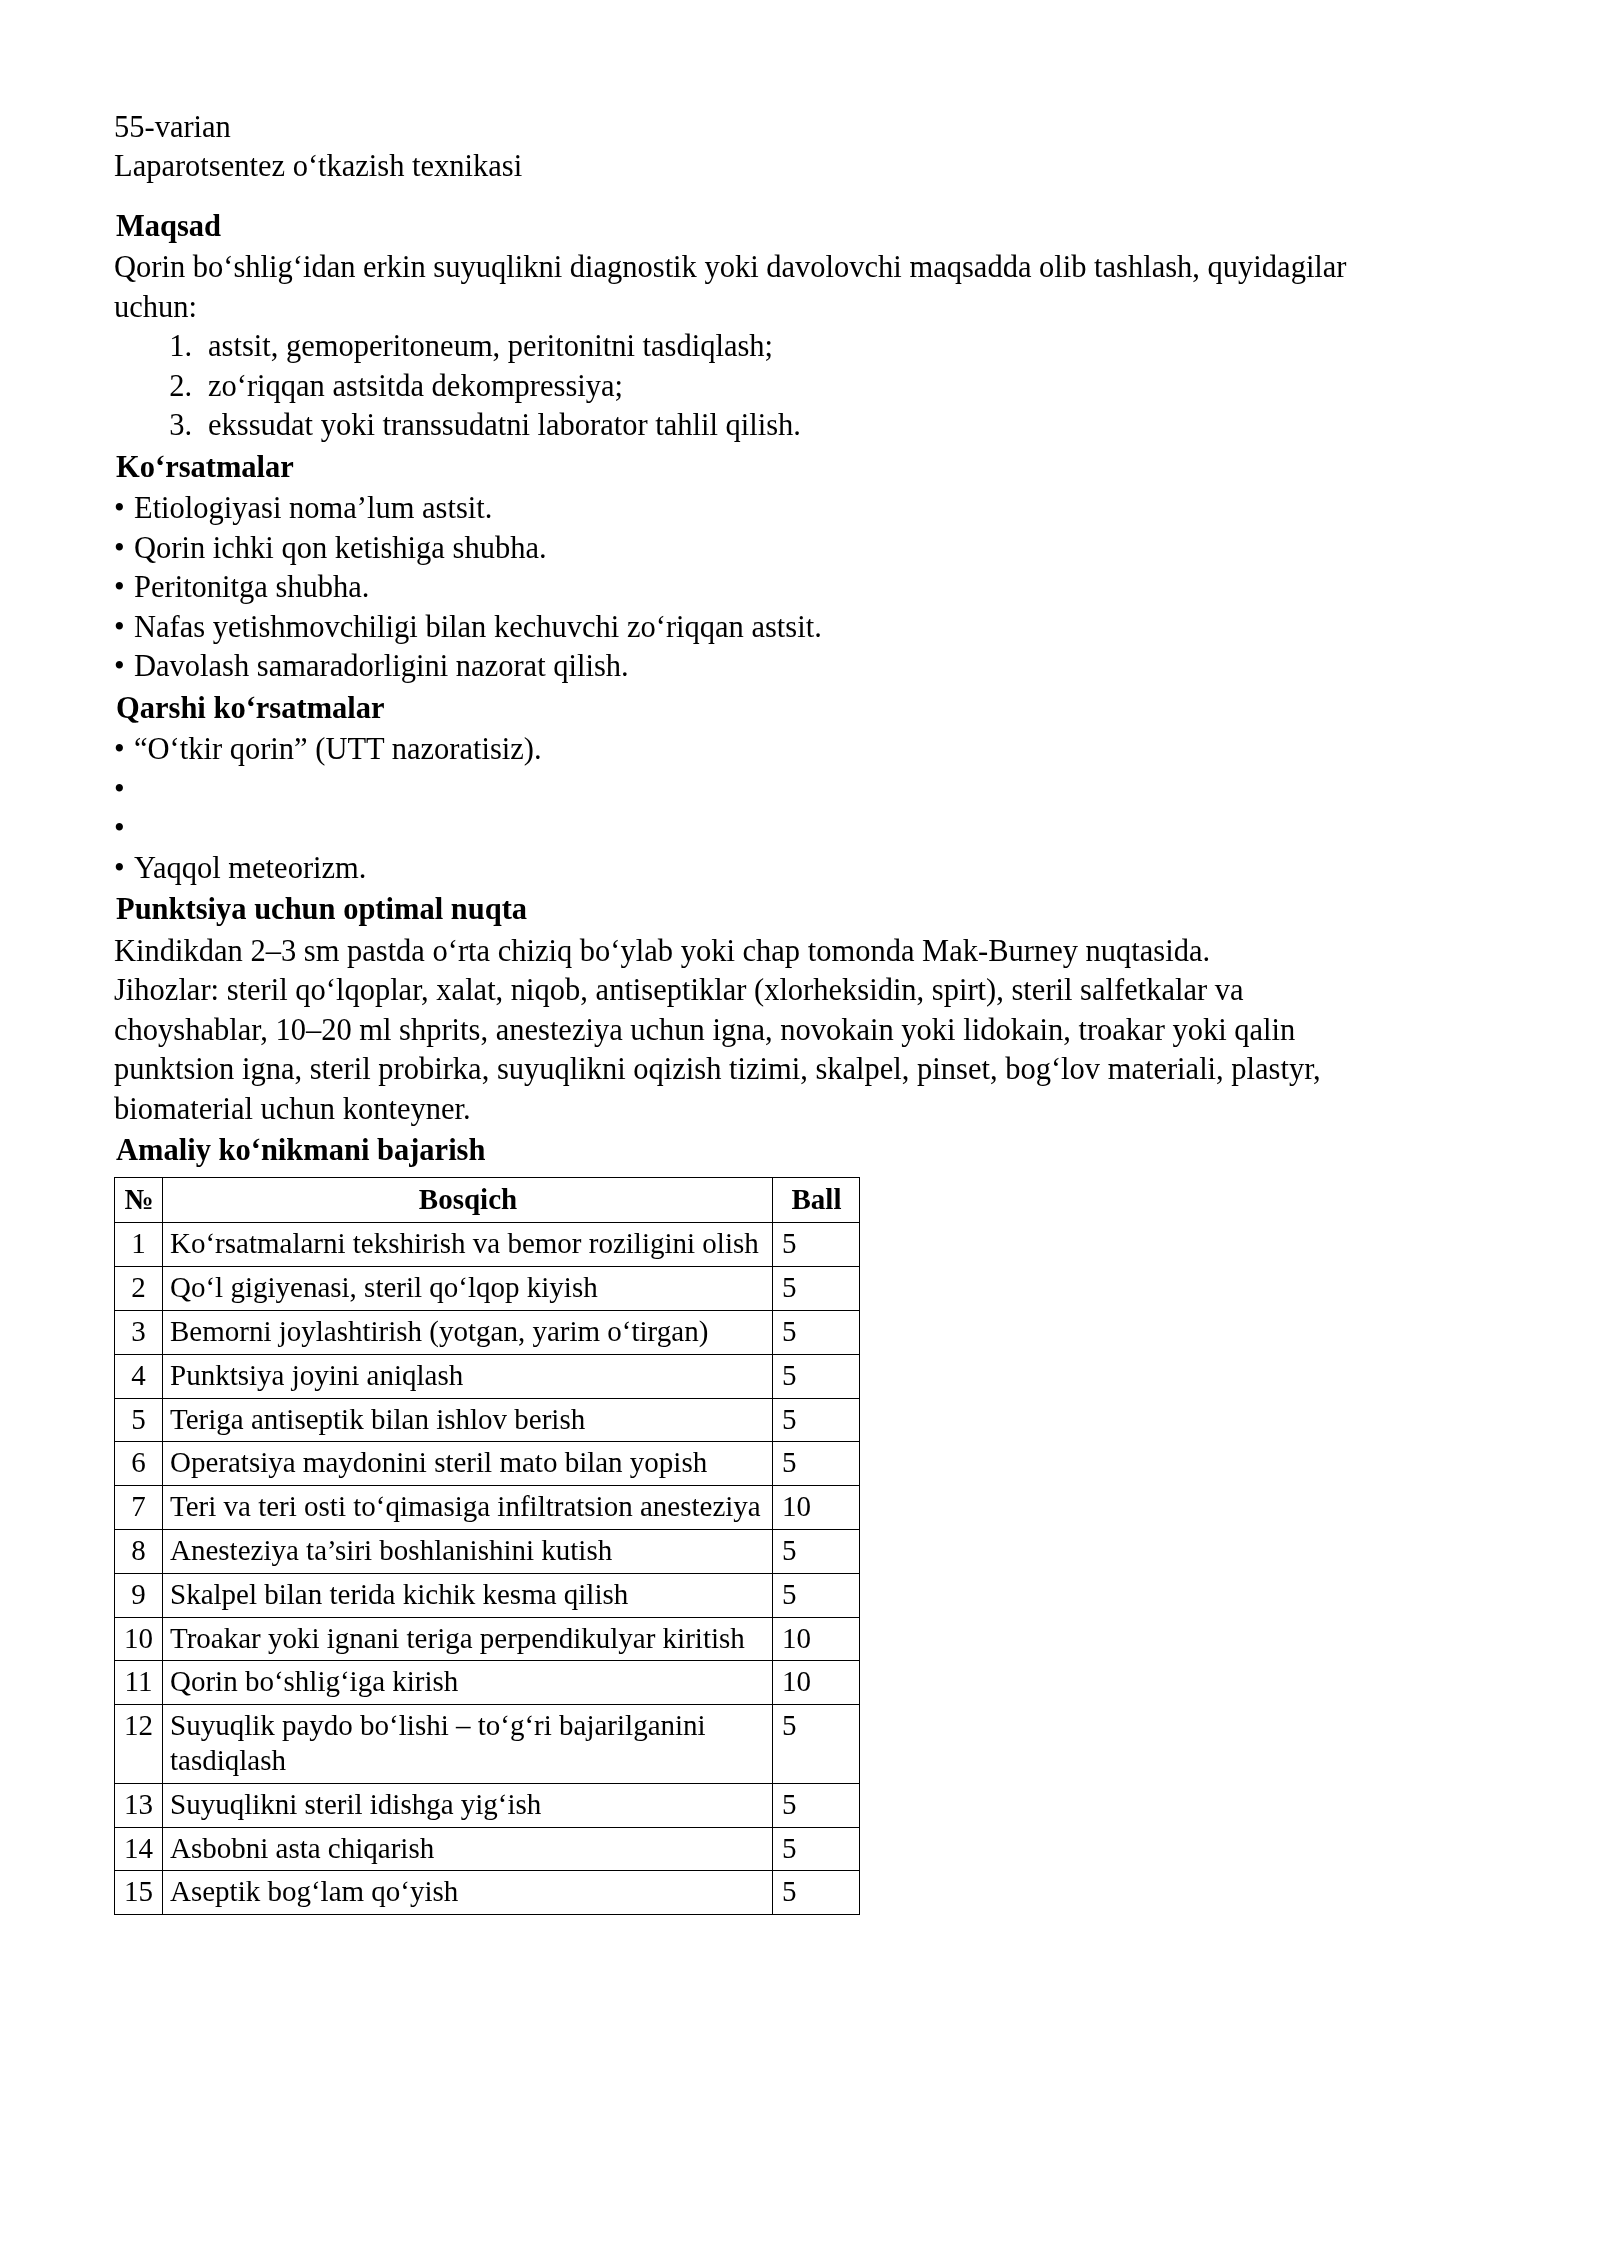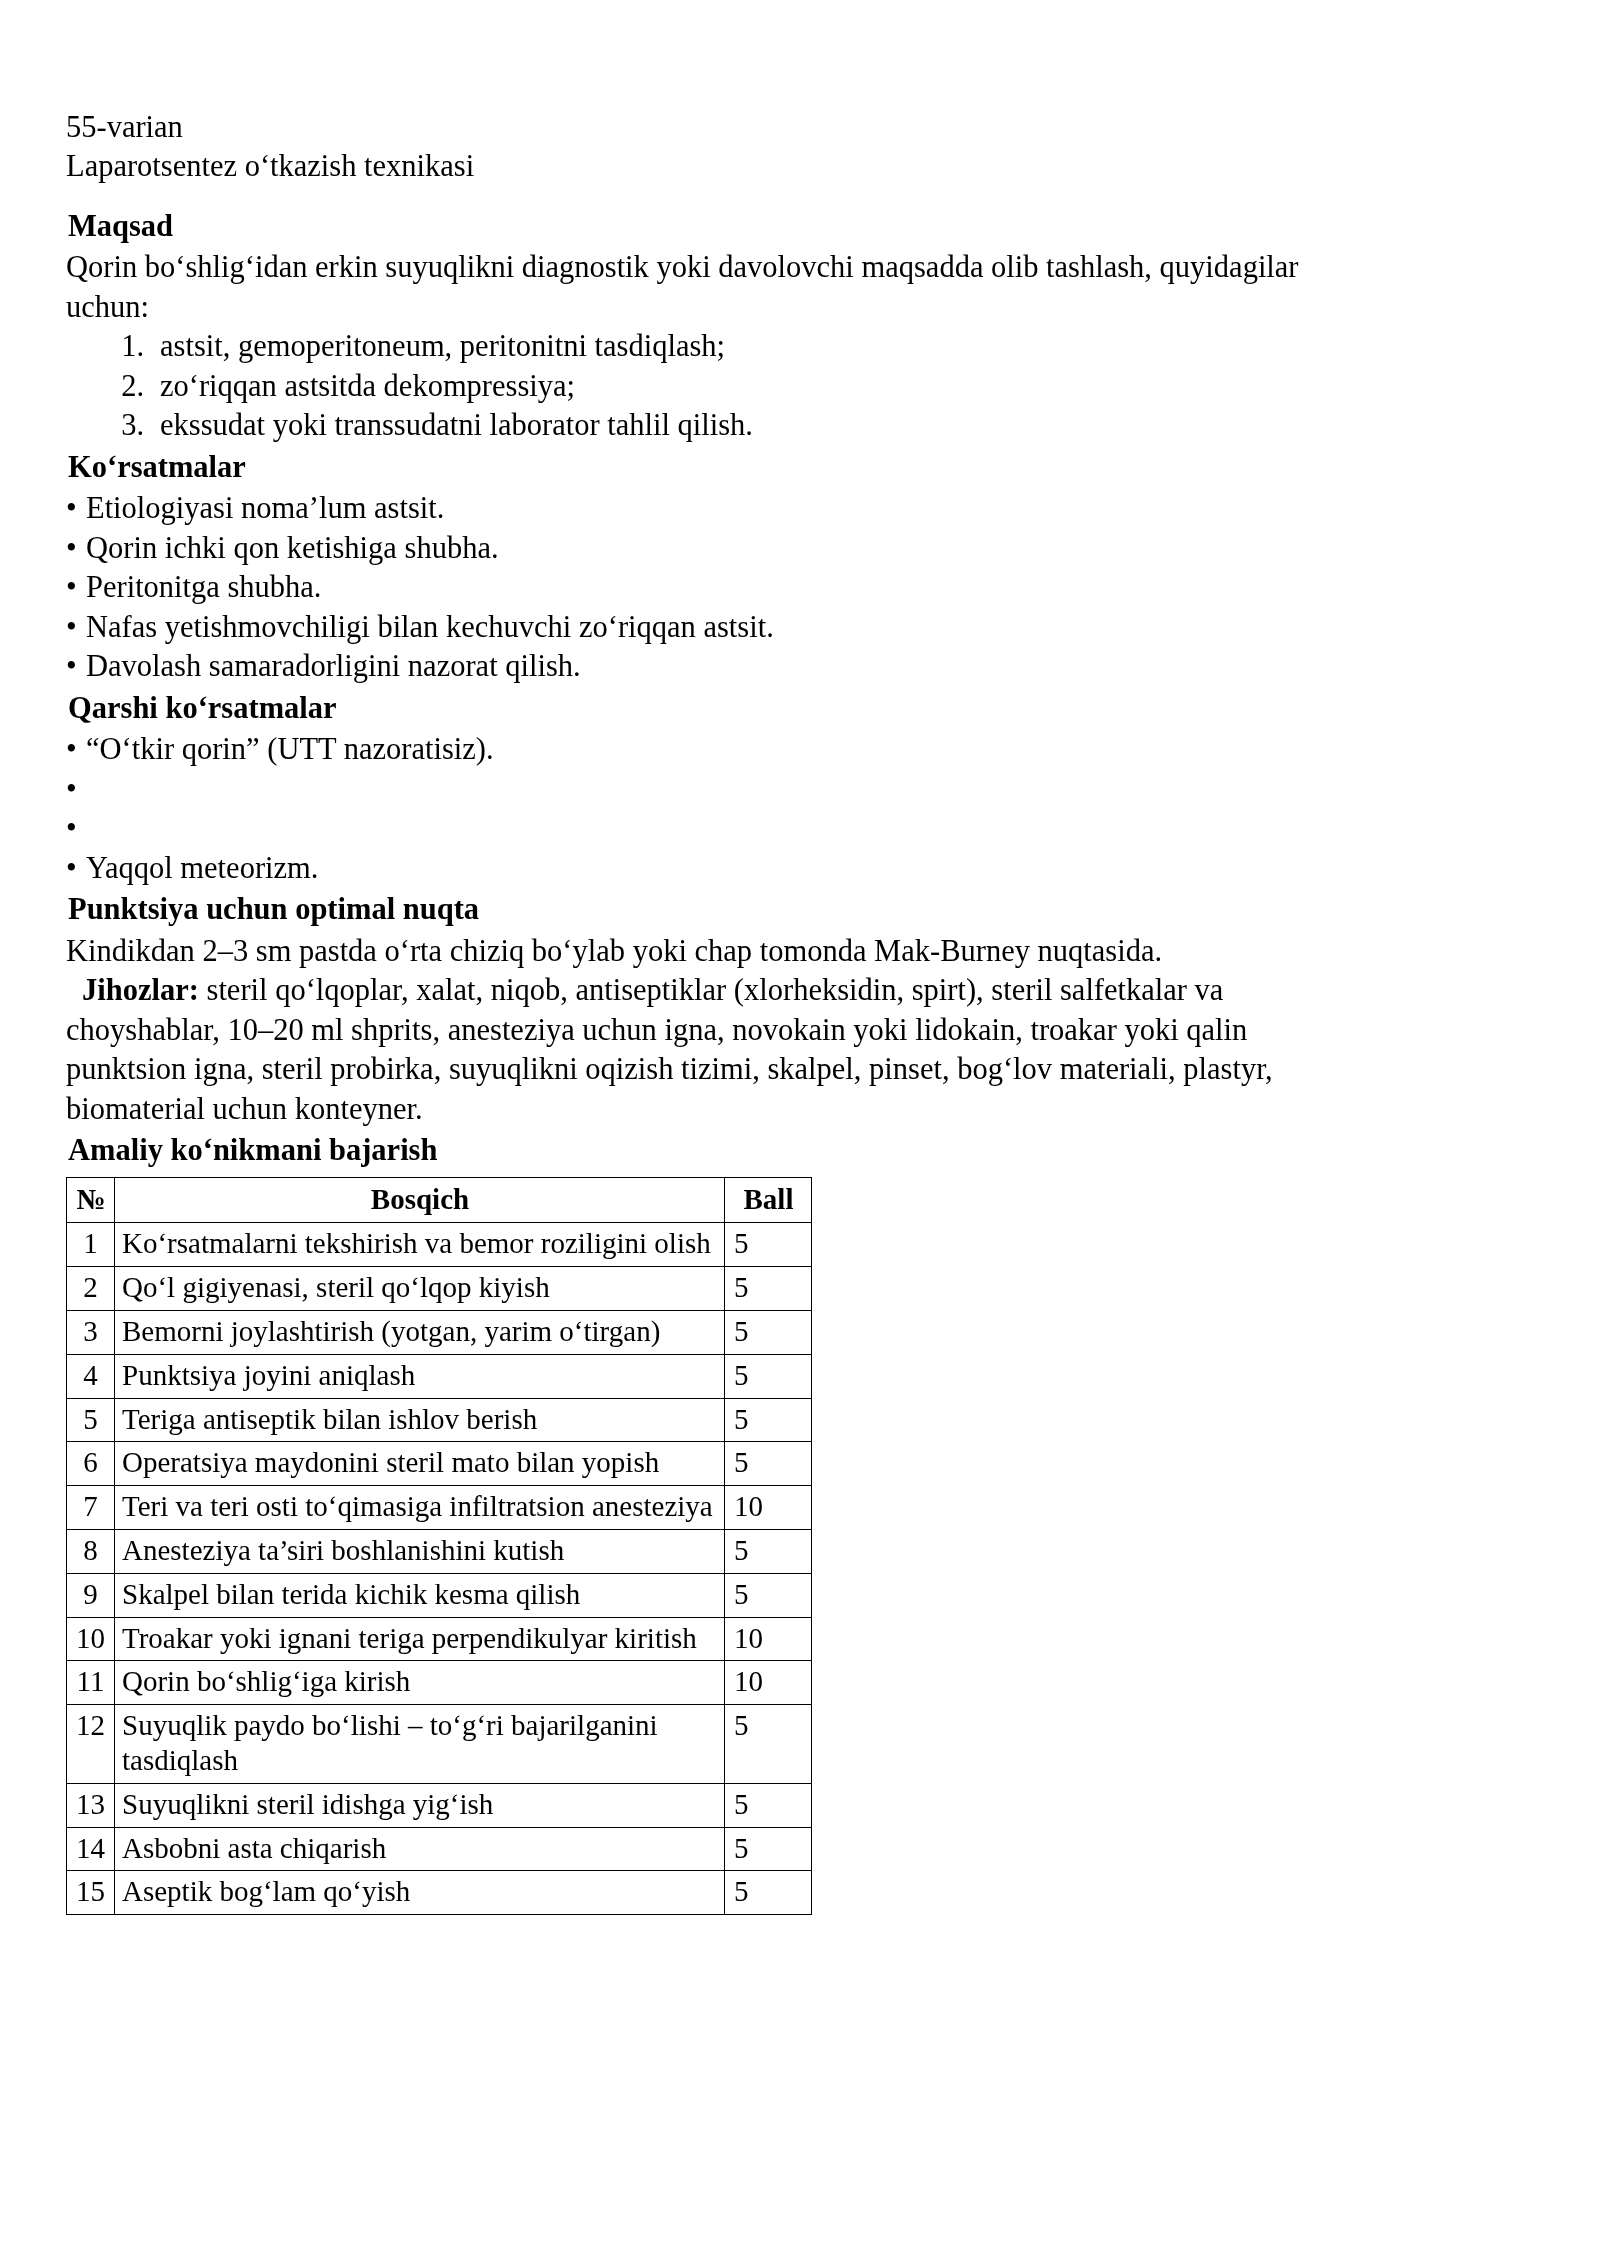--- a/index.html
+++ b/index.html
@@ -10,36 +10,35 @@
   body {
     font-family: "Liberation Serif", "DejaVu Serif", serif;
     color: #000000;
   }
   .page {
     width: 1500px;
     height: 2262px;
     position: relative;
     background: #ffffff;
     box-sizing: border-box;
-    padding: 108px 150px 0 66px;
+    padding: 108px 150px 0 114px;
   }
   .doc {
     font-size: 30.5px;
     line-height: 1.295;
   }
   .line {
     white-space: pre-wrap;
   }
   .para {
     margin: 0;
     text-align: left;
   }
   .bold {
-    font-weight: bold;
-    margin-left: 16px;
+    font-weight: normal;
   }
   h1.heading, h2.heading {
     font-size: 30.5px;
     font-weight: bold;
     margin: 2px;
     line-height: 1.295;
   }
   .spacer-sm { height: 18px; }
   .numlist {
     margin: 0;

